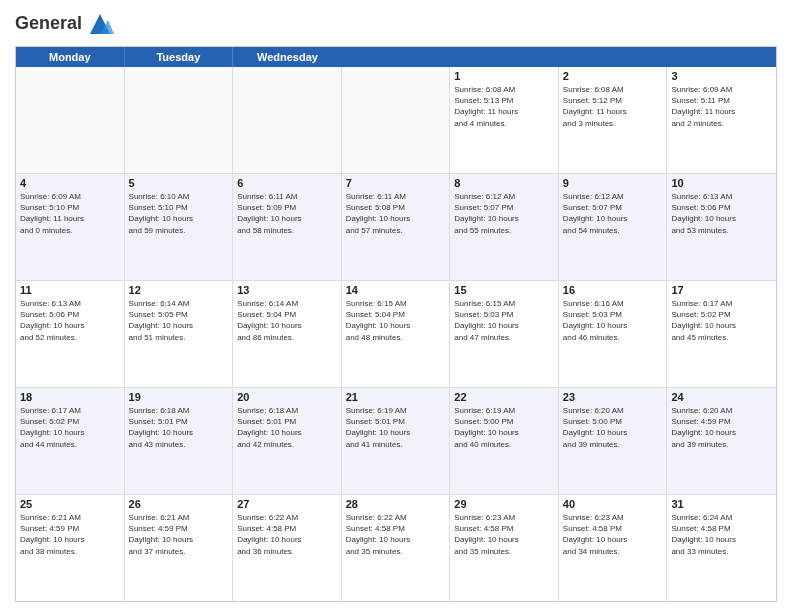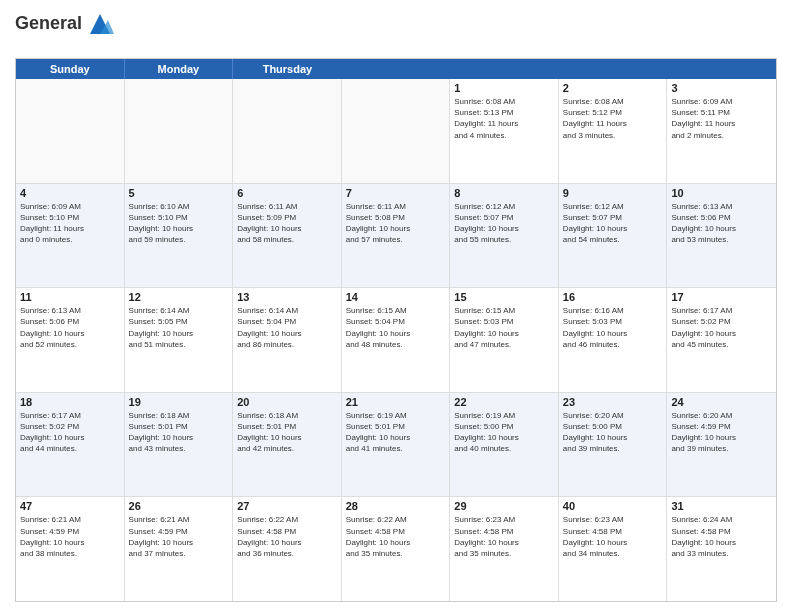--- a/index.html
+++ b/index.html
@@ -14,21 +14,21 @@
       width: 792px;
       height: 612px;
       padding: 10px 15px 10px 15px;
       display: flex;
       flex-direction: column;
     }
     .header {
       display: flex;
       justify-content: space-between;
       align-items: flex-start;
-      margin-bottom: 20px;
+      margin-bottom: 8px;
     }
     .logo {
       display: flex;
       align-items: center;
     }
     .logo-text {
       display: flex;
       flex-direction: column;
       line-height: 1.1;
     }
@@ -121,23 +121,23 @@
         <polygon points="14,24 22,10 28,24" fill="#2a8fd4" opacity="0.7"></polygon>
       </svg>
     </div>
     <div class="title-block">
       <div class="month-title"></div>
       <div class="location"></div>
     </div>
   </div>
   <div class="calendar">
     <div class="cal-header-row">
-    <div class="cal-header-cell">Sunday</div>
         <div class="cal-header-cell">Monday</div>
-        <div class="cal-header-cell">Thursday</div>
+        <div class="cal-header-cell">Tuesday</div>
+        <div class="cal-header-cell">Wednesday</div>
       </div>
     <div class="cal-body">
     <div class="cal-row">
           <div class="cal-cell empty"></div>
           <div class="cal-cell empty"></div>
           <div class="cal-cell empty"></div>
           <div class="cal-cell empty"></div>
           <div class="cal-cell">
             <div class="day-num">1</div>
             <div class="day-info"><span>Sunrise: 6:08 AM</span><br><span>Sunset: 5:13 PM</span><br><span><span style="color:#333;">Daylight: 11 hours</span></span><br><span>and 4 minutes.</span></div>
@@ -236,21 +236,21 @@
             <div class="day-num">23</div>
             <div class="day-info"><span>Sunrise: 6:20 AM</span><br><span>Sunset: 5:00 PM</span><br><span><span style="color:#333;">Daylight: 10 hours</span></span><br><span>and 39 minutes.</span></div>
           </div>
           <div class="cal-cell alt-row">
             <div class="day-num">24</div>
             <div class="day-info"><span>Sunrise: 6:20 AM</span><br><span>Sunset: 4:59 PM</span><br><span><span style="color:#333;">Daylight: 10 hours</span></span><br><span>and 39 minutes.</span></div>
           </div>
         </div>
         <div class="cal-row">
           <div class="cal-cell">
-            <div class="day-num">47</div>
+            <div class="day-num">25</div>
             <div class="day-info"><span>Sunrise: 6:21 AM</span><br><span>Sunset: 4:59 PM</span><br><span><span style="color:#333;">Daylight: 10 hours</span></span><br><span>and 38 minutes.</span></div>
           </div>
           <div class="cal-cell">
             <div class="day-num">26</div>
             <div class="day-info"><span>Sunrise: 6:21 AM</span><br><span>Sunset: 4:59 PM</span><br><span><span style="color:#333;">Daylight: 10 hours</span></span><br><span>and 37 minutes.</span></div>
           </div>
           <div class="cal-cell">
             <div class="day-num">27</div>
             <div class="day-info"><span>Sunrise: 6:22 AM</span><br><span>Sunset: 4:58 PM</span><br><span><span style="color:#333;">Daylight: 10 hours</span></span><br><span>and 36 minutes.</span></div>
           </div>

